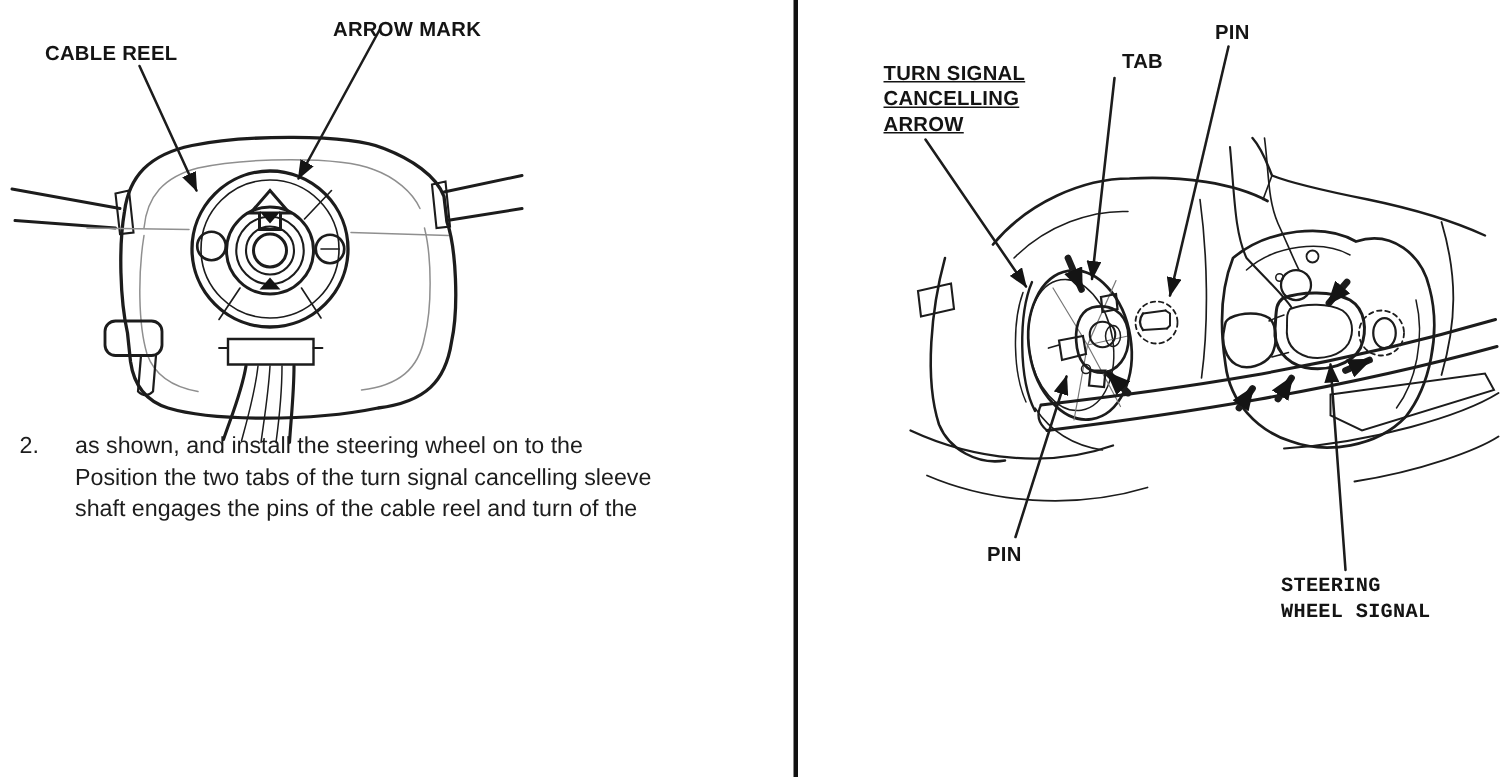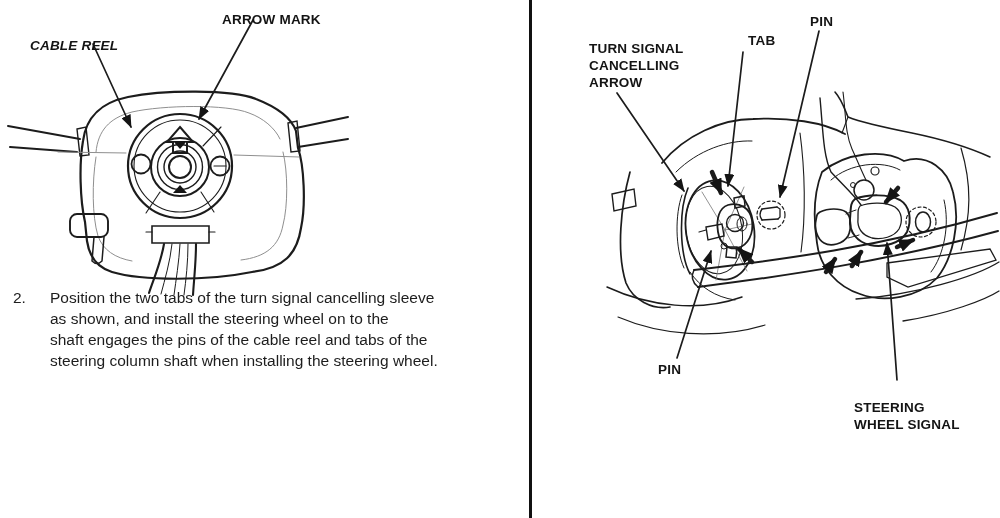--- a/index.html
+++ b/index.html
@@ -227,46 +227,45 @@
       <g stroke-width="1.7">
         <path d="M 617,93 L 684,191" marker-end="url(#ah)"></path>
         <path d="M 743,52 L 728,186" marker-end="url(#ah)"></path>
         <path d="M 819,31 L 780,197" marker-end="url(#ah)"></path>
         <path d="M 677,358 L 711,251" marker-end="url(#ah)"></path>
         <path d="M 897,380 L 887,243" marker-end="url(#ah)"></path>
       </g>
     </g>
   </svg>
 
-  <div class="callout" style="left:30px;top:37px;font-style:italic;">CABLE REEL</div>
+  <div class="callout" style="left:30px;top:27px;">CABLE REEL</div>
 
   <div class="callout" style="left:222px;top:11px;">ARROW MARK</div>
 
-  <div class="callout multi" style="left:589px;top:40px;width:110px;">
+  <div class="callout multi" style="left:589px;top:40px;width:110px;text-decoration:underline;">
     <div>TURN SIGNAL</div>
     <div>CANCELLING</div>
     <div>ARROW</div>
   </div>
 
   <div class="callout" style="left:748px;top:32px;">TAB</div>
 
   <div class="callout" style="left:810px;top:13px;">PIN</div>
 
   <div class="callout" style="left:658px;top:361px;">PIN</div>
 
-  <div class="callout multi" style="left:854px;top:399px;width:115px;">
+  <div class="callout multi" style="left:854px;top:383px;width:115px;font-family:Liberation Mono, monospace;">
     <div>STEERING</div>
     <div>WHEEL SIGNAL</div>
   </div>
 
   <div class="step">
     <div class="num">2.</div>
     <div class="lines">
+      <div>as shown, and install the steering wheel on to the</div>
       <div>Position the two tabs of the turn signal cancelling sleeve</div>
-      <div>as shown, and install the steering wheel on to the</div>
-      <div>shaft engages the pins of the cable reel and tabs of the</div>
-      <div>steering column shaft when installing the steering wheel.</div>
+      <div>shaft engages the pins of the cable reel and turn of the</div>
     </div>
   </div>
 
   <div class="divider" style="left:529px;"></div>
 
 </div>
 
 </body></html>

